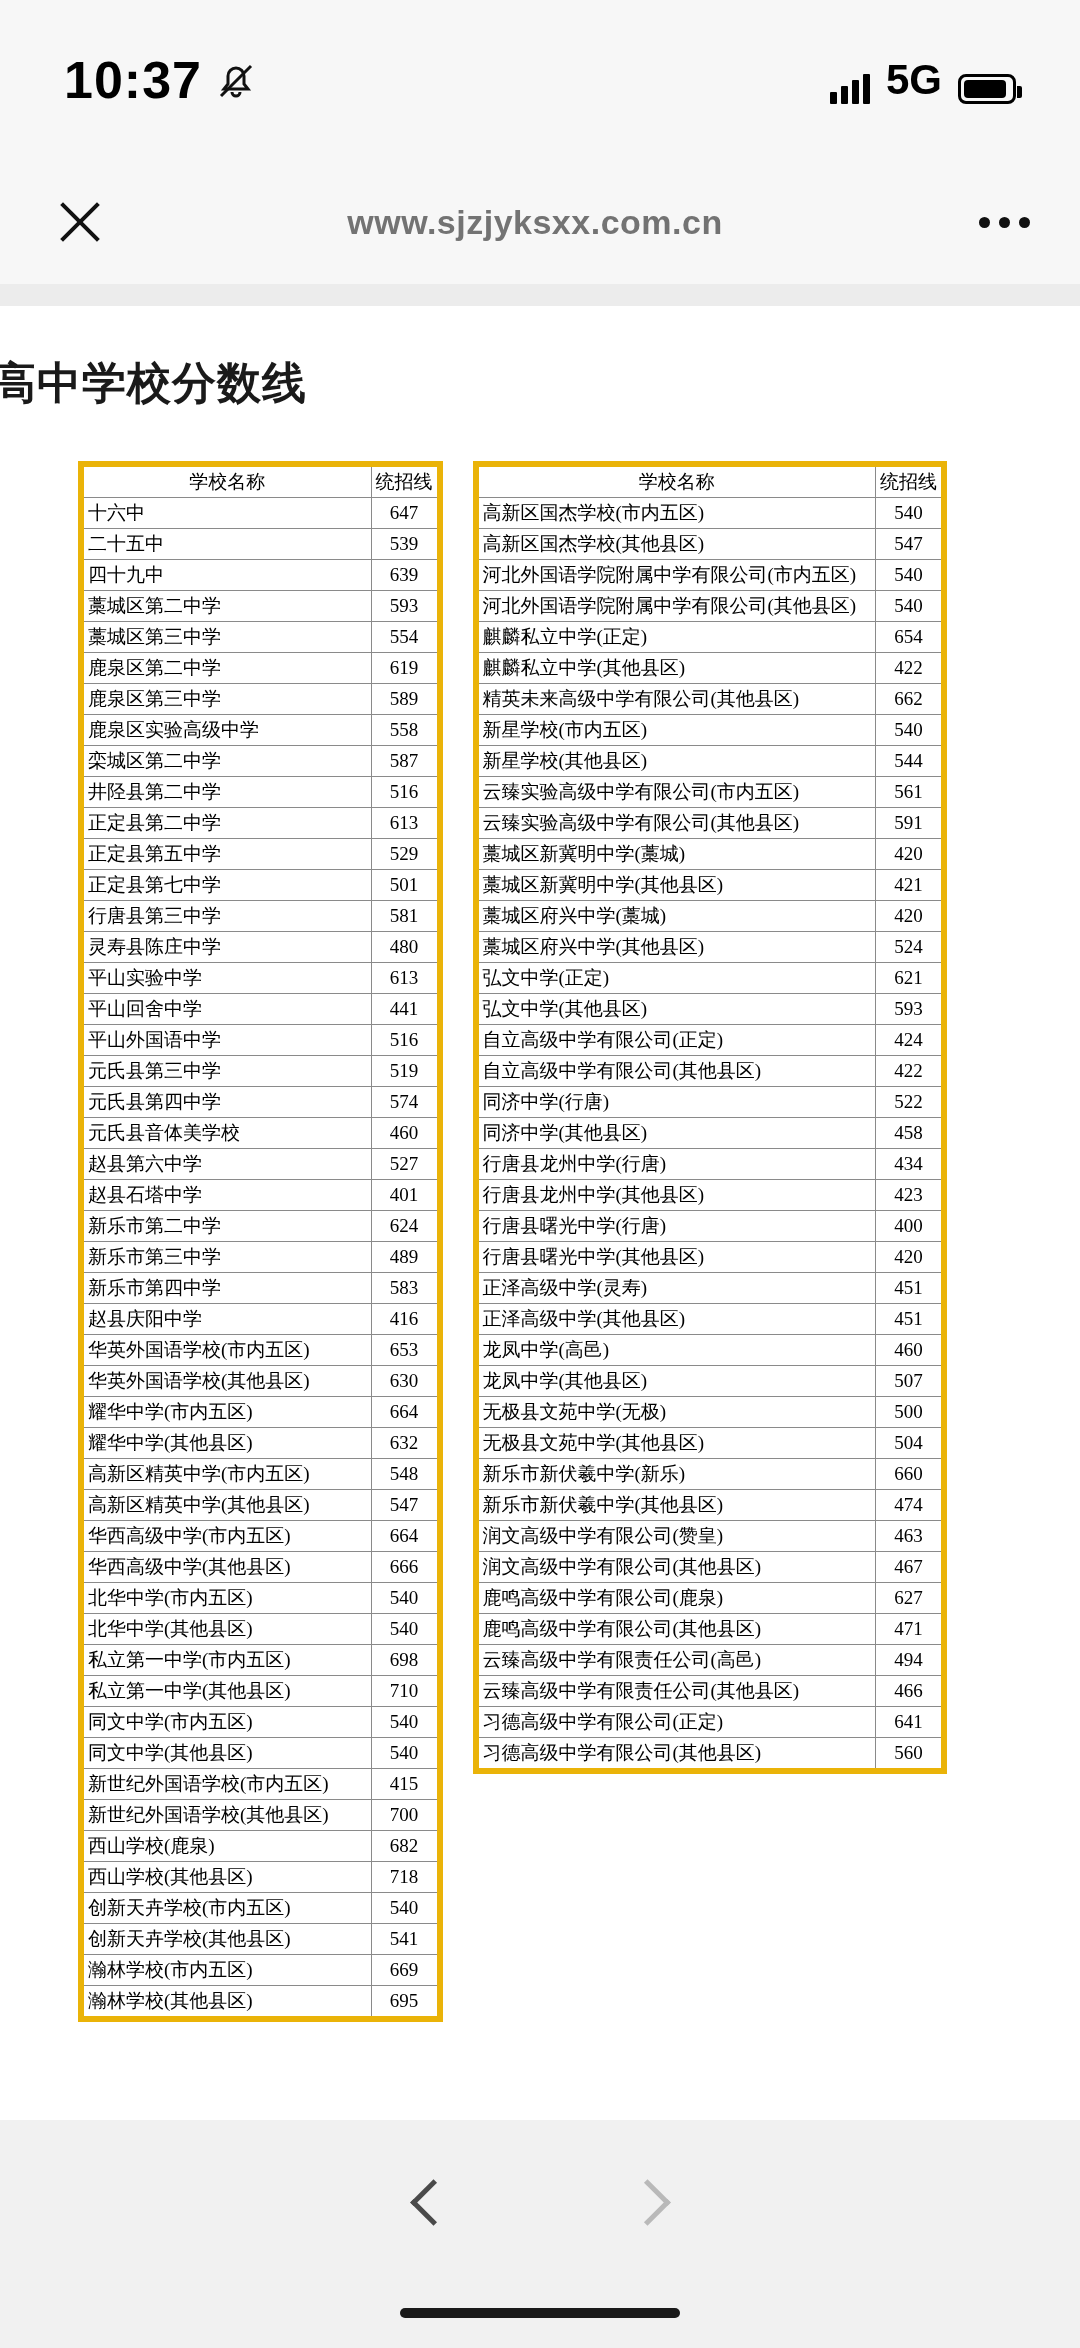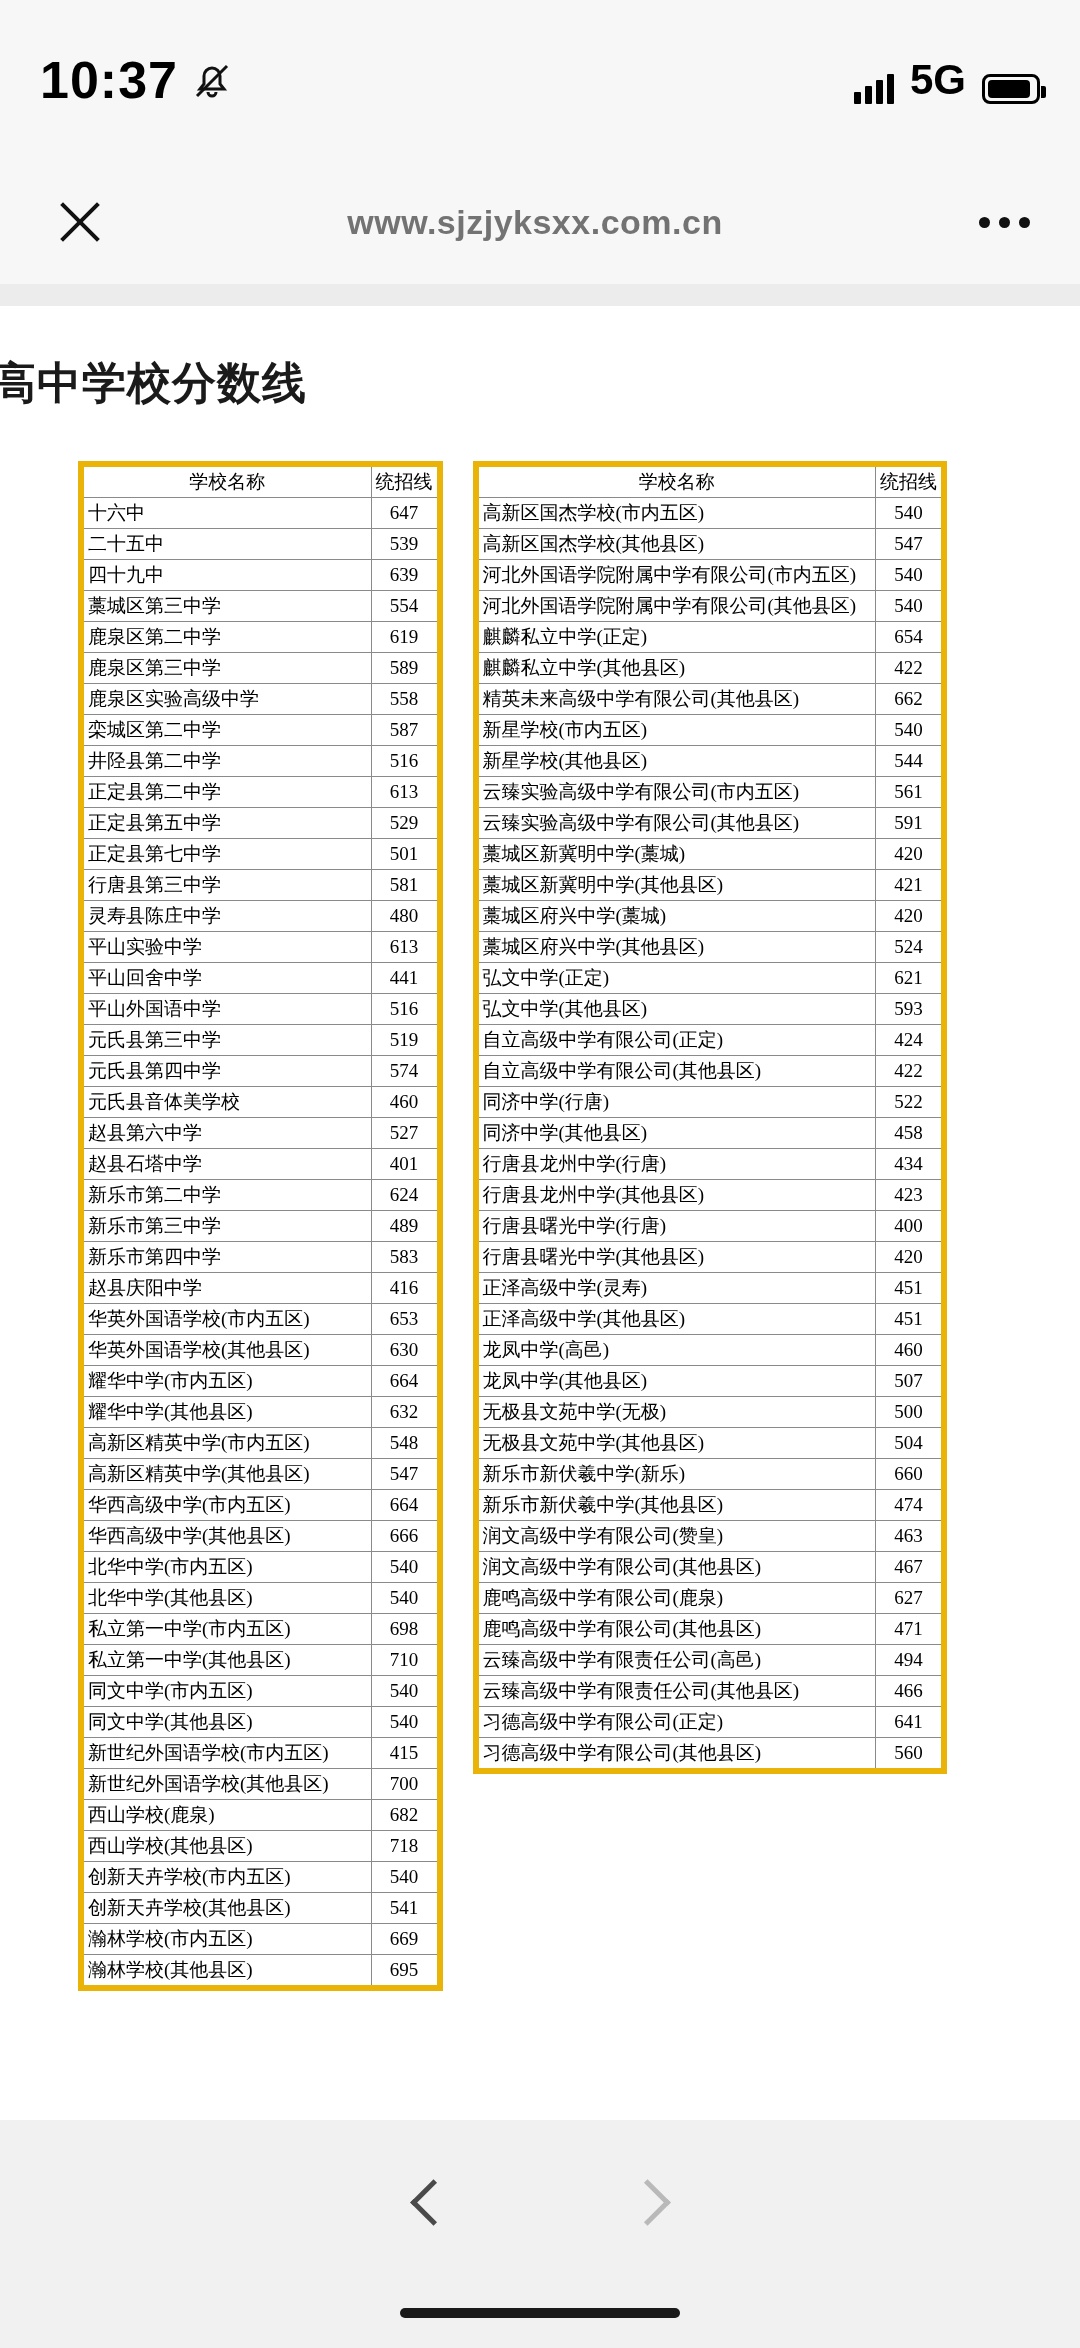--- a/index.html
+++ b/index.html
@@ -15,21 +15,21 @@
     overflow: hidden;
   }
 
   
   .statusbar {
     position: absolute; top: 0; left: 0; right: 0;
     height: 160px;
     background: #f7f7f7;
     display: flex; align-items: center;
     justify-content: space-between;
-    padding: 0 40px;
+    padding: 0 64px;
   }
   .status-left {
     display: flex; align-items: center; gap: 14px;
   }
   .clock {
     font-size: 52px; font-weight: bold; color: #000;
     letter-spacing: 1px;
   }
   .status-right {
     display: flex; align-items: flex-end; gap: 16px;
@@ -231,20 +231,24 @@
             </tr>
             <tr>
               <td class="name col-name-a">二十五中</td>
               <td class="num col-num-a">539</td>
             </tr>
             <tr>
               <td class="name col-name-a">四十九中</td>
               <td class="num col-num-a">639</td>
             </tr>
             <tr>
+              <td class="name col-name-a">藁城区第二中学</td>
+              <td class="num col-num-a">593</td>
+            </tr>
+            <tr>
               <td class="name col-name-a">藁城区第三中学</td>
               <td class="num col-num-a">554</td>
             </tr>
             <tr>
               <td class="name col-name-a">鹿泉区第二中学</td>
               <td class="num col-num-a">619</td>
             </tr>
             <tr>
               <td class="name col-name-a">鹿泉区第三中学</td>
               <td class="num col-num-a">589</td>

